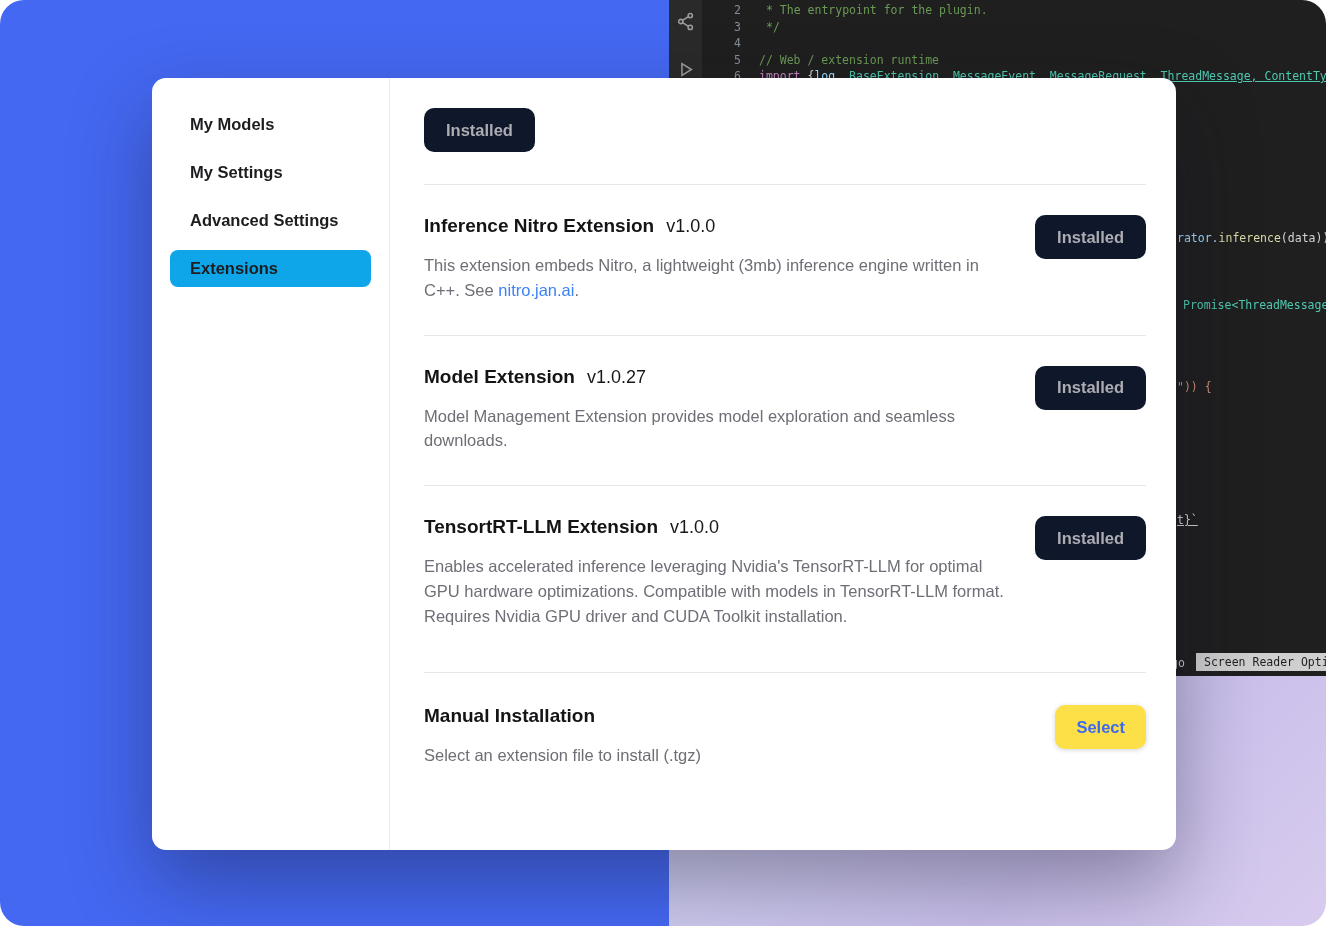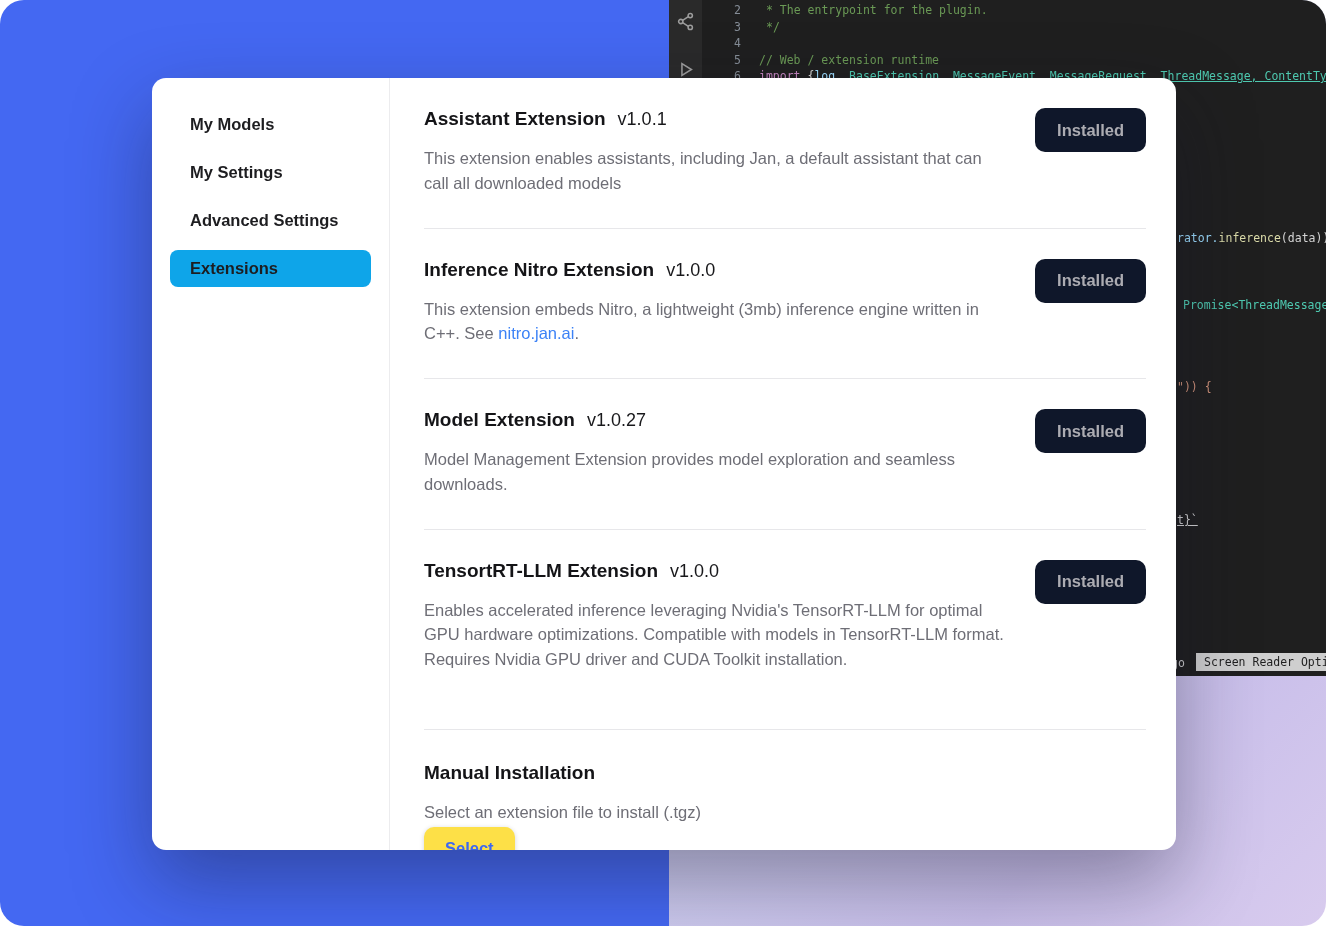--- a/index.html
+++ b/index.html
@@ -96,22 +96,22 @@
   }
   .side-item.active { background: #0ea5e9; }
 
   .content { flex: 1; padding: 0 30px 0 34px; }
 
   .ext-row {
     display: flex; justify-content: space-between; align-items: flex-start;
     padding: 28px 0 32px 0;
     border-bottom: 1px solid #e7e7ea;
   }
-  .ext-row.tall { padding-bottom: 57px; }
-  .ext-row.last { border-bottom: none; padding: 30px 0 0 0; flex-direction: column; }
+  .ext-row.tall { padding-bottom: 44px; }
+  .ext-row.last { border-bottom: none; padding: 30px 0 0 0; }
 
   .ext-text { max-width: 586px; }
   .ext-title { font-size: 19px; font-weight: 700; color: #141417; margin-bottom: 14px; line-height: 26px; }
   .ext-version { font-size: 18px; font-weight: 400; color: #18181b; margin-left: 12px; }
   .ext-desc { font-size: 16.5px; line-height: 1.5; color: #6e6e76; }
   .ext-link { color: #3c82f6; text-decoration: none; cursor: pointer; }
 
   .btn {
     flex: 0 0 auto; margin-top: 2px;
     height: 44px; padding: 0 22px; border: none; border-radius: 10px;
@@ -182,24 +182,20 @@
     <aside class="sidebar">
       <div class="side-item">My Models</div>
       <div class="side-item">My Settings</div>
       <div class="side-item">Advanced Settings</div>
       <div class="side-item active">Extensions</div>
     </aside>
 
     <main class="content">
 
       <section class="ext-row">
-        <div class="ext-text">
-          <div class="ext-title"><span>Assistant Extension</span><span class="ext-version">v1.0.1</span></div>
-          <p class="ext-desc">This extension enables assistants, including Jan, a default assistant that can call all downloaded models</p>
-        </div>
         <button class="btn">Installed</button>
       </section>
 
       <section class="ext-row">
         <div class="ext-text">
           <div class="ext-title"><span>Inference Nitro Extension</span><span class="ext-version">v1.0.0</span></div>
           <p class="ext-desc"><span>This extension embeds Nitro, a lightweight (3mb) inference engine written in C++. See </span><a class="ext-link">nitro.jan.ai</a><span>.</span></p>
         </div>
         <button class="btn">Installed</button>
       </section>

